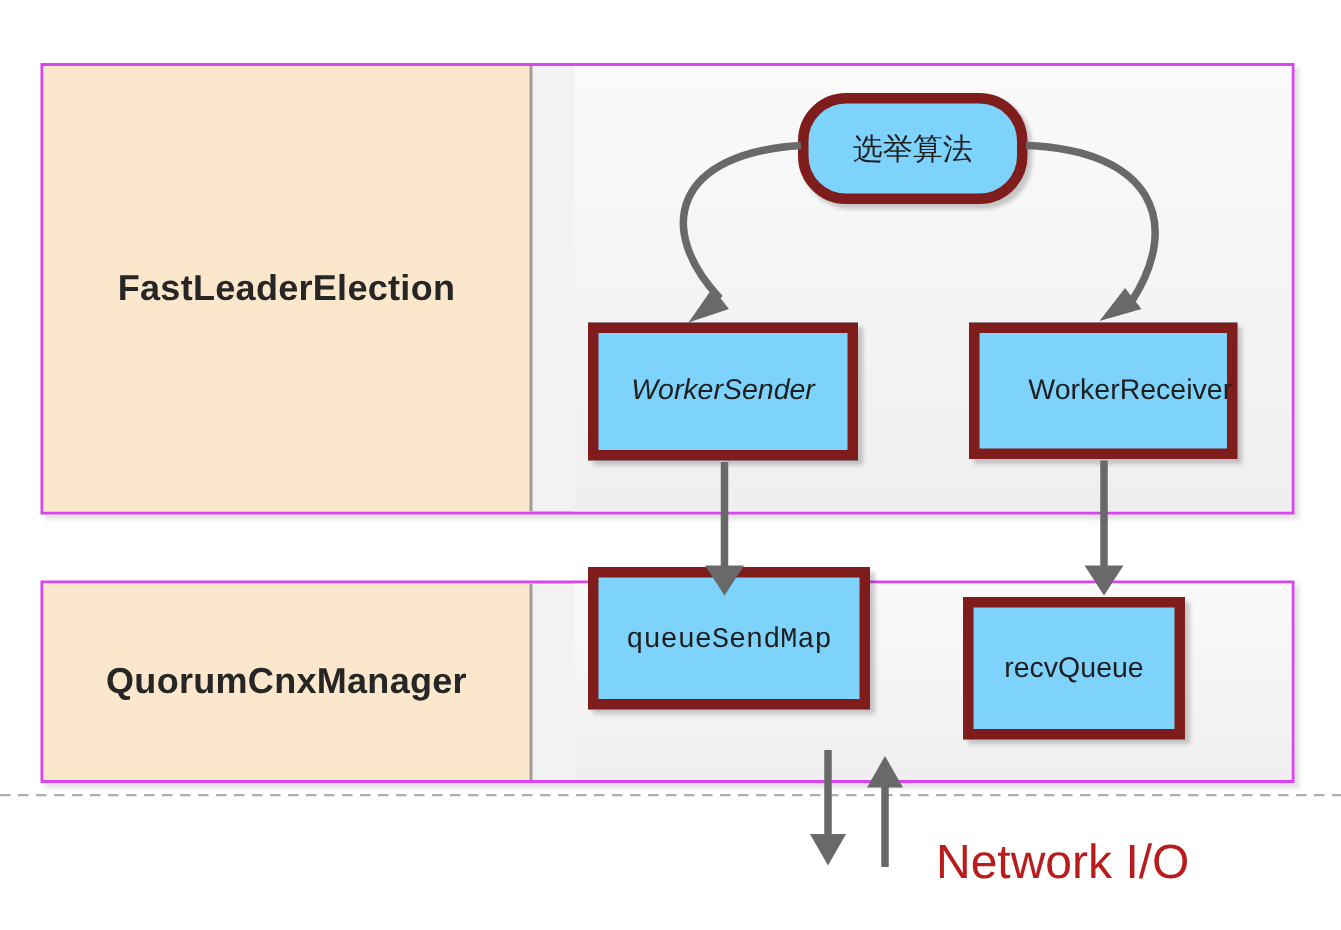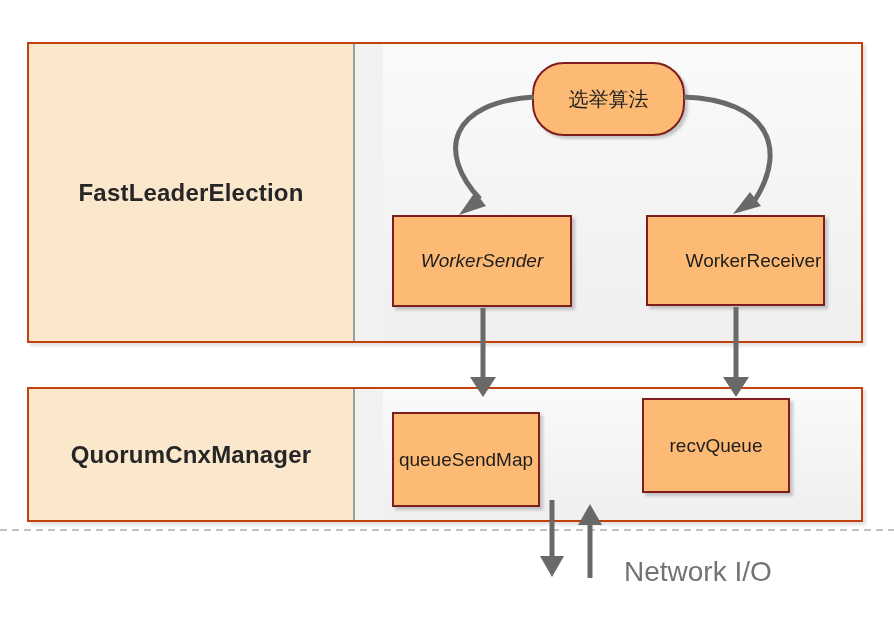--- a/index.html
+++ b/index.html
@@ -11,21 +11,21 @@
   #canvas {
     position: relative;
     width: 894px;
     height: 620px;
     background: #ffffff;
     overflow: hidden;
   }
   .container {
     position: absolute;
     display: flex;
-    border: 2px solid #c2410c;
+    border: 2px solid #d946ef;
     box-sizing: border-box;
     box-shadow: 3px 3px 3px rgba(0,0,0,0.12);
     background: #F2F2F2;
     gap: 28px;
   }
   .label-cell {
     width: 326px;
     flex: 0 0 326px;
     background: #FBE7CB;
     border-right: 2px solid #9E9E9E;
@@ -42,61 +42,61 @@
     font-size: 24px;
     font-weight: bold;
     color: #262626;
     letter-spacing: 0.2px;
   }
   #container-fle { left: 27px; top: 42px; width: 836px; height: 301px; }
   #container-qcm { left: 27px; top: 387px; width: 836px; height: 135px; }
 
   .node {
     position: absolute;
-    background: #fdba74;
-    border: 2px solid #7f1d1d;
+    background: #7dd3fc;
+    border: 7px solid #7f1d1d;
     box-sizing: border-box;
     box-shadow: 3px 3px 3px rgba(0,0,0,0.2);
     display: flex;
     align-items: center;
     justify-content: center;
     color: #1E1E1E;
     font-size: 19px;
     text-align: center;
   }
   .node.pill {
     border-radius: 32px;
     font-size: 20px;
   }
   #node-election  { left: 532px; top: 62px;  width: 153px; height: 74px; }
   #node-wsender   { left: 392px; top: 215px; width: 180px; height: 92px; font-style: italic; }
   #node-wreceiver { left: 646px; top: 215px; width: 179px; height: 91px; padding-left: 36px; }
-  #node-qsendmap  { left: 392px; top: 412px; width: 148px; height: 95px; }
+  #node-qsendmap  { left: 392px; top: 378px; width: 188px; height: 95px; font-family: Liberation Mono, monospace; }
   #node-recvq     { left: 642px; top: 398px; width: 148px; height: 95px; }
 
   #edges-overlay {
     position: absolute;
     left: 0; top: 0;
     width: 894px; height: 620px;
     pointer-events: none;
   }
   .edge-stroke {
     fill: none;
     stroke: #696969;
     stroke-width: 5;
   }
   .arrow-head { fill: #696969; stroke: none; }
   .dashed { stroke: #AFAFAF; stroke-width: 1.5; stroke-dasharray: 7 5; }
 
   #network-io-label {
     position: absolute;
     left: 624px;
     top: 556px;
-    font-size: 28px;
-    color: #737373;
+    font-size: 32px;
+    color: #b91c1c;
   }
 </style>
 </head>
 <body>
 
 <div id="canvas">
 
   <div id="container-fle" class="container">
     <div class="label-cell">
       <span class="container-title">FastLeaderElection</span>

